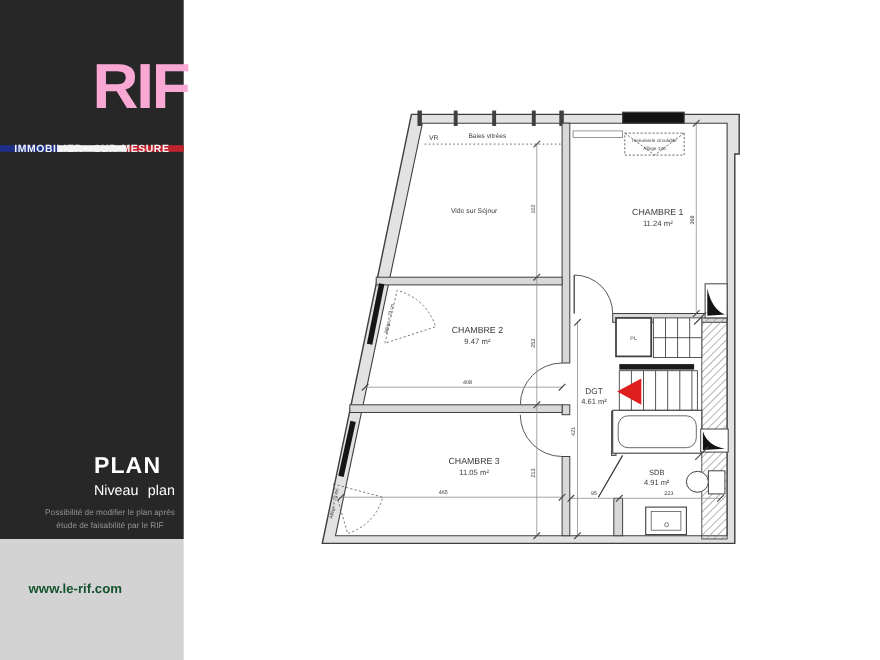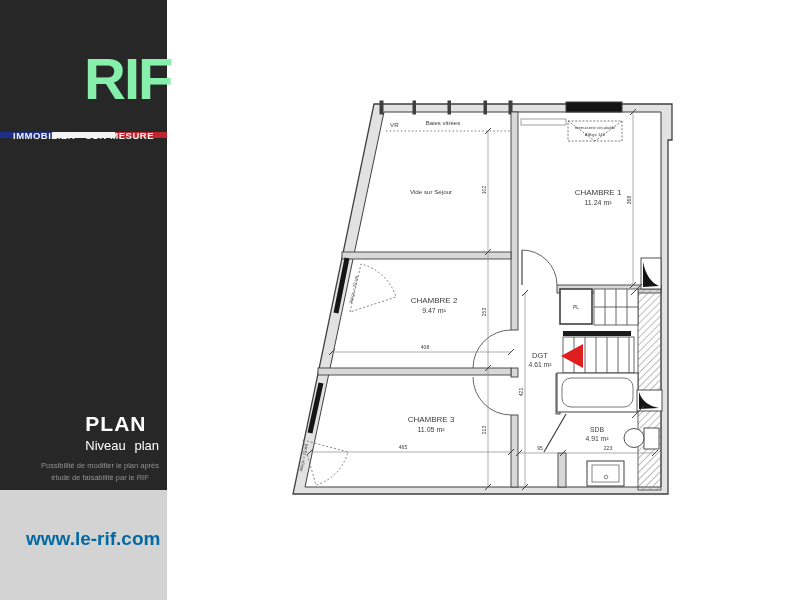--- a/index.html
+++ b/index.html
@@ -1,33 +1,33 @@
 <!DOCTYPE html>
 <html><head>
 <meta charset="utf-8">
 <style>
   html,body{margin:0;padding:0;}
   body{width:800px;height:600px;background:#ffffff;position:relative;overflow:hidden;
        font-family:"Liberation Sans", sans-serif;}
   .sidebar{position:absolute;left:0;top:0;width:167px;height:490px;background:#272727;}
-  .logo{position:absolute;left:84px;top:50px;color:#86efac;font-size:58px;font-weight:700;
+  .logo{position:absolute;left:84px;top:50px;color:#f9a8d4;font-size:58px;font-weight:700;
         letter-spacing:-2px;line-height:1;}
   .flag{position:absolute;left:0;top:132px;width:167px;height:6px;display:flex;}
   .flag .b{width:52px;background:#1d2f87;}
   .flag .w{width:63px;background:#f4f4f4;}
   .flag .r{width:52px;background:#c0242e;}
   .tagline{position:absolute;left:0;top:130px;width:167px;text-align:center;color:#f2f2f2;
            font-size:9.5px;letter-spacing:.5px;word-spacing:7px;font-weight:700;}
   .plan-title{position:absolute;right:8px;top:412px;text-align:left;color:#ffffff;}
   .plan-title .t{font-size:21px;font-weight:700;letter-spacing:1px;}
   .plan-title .s{font-size:13px;margin-top:2px;word-spacing:5px;}
   .note{position:absolute;right:8px;top:460px;text-align:center;color:#929292;font-size:7.5px;
         line-height:1.6;}
   .footer{position:absolute;left:0;top:490px;width:167px;height:110px;background:#d3d3d3;}
-  .site{position:absolute;left:26px;top:38px;font-size:19px;font-weight:700;color:#0369a1;}
+  .site{position:absolute;left:26px;top:38px;font-size:12px;font-weight:700;color:#14532d;}
   svg{position:absolute;left:0;top:0;}
   svg text{font-family:"Liberation Sans", sans-serif;fill:#3c3c3c;}
 </style>
 </head>
 <body>
 
 <svg width="800" height="600" viewBox="0 0 800 600">
   <defs>
     <pattern id="hatch" width="5" height="5" patternUnits="userSpaceOnUse" patternTransform="rotate(45)">
       <line x1="0" y1="0" x2="0" y2="5" stroke="#8f8f8f" stroke-width="1.2"></line>

